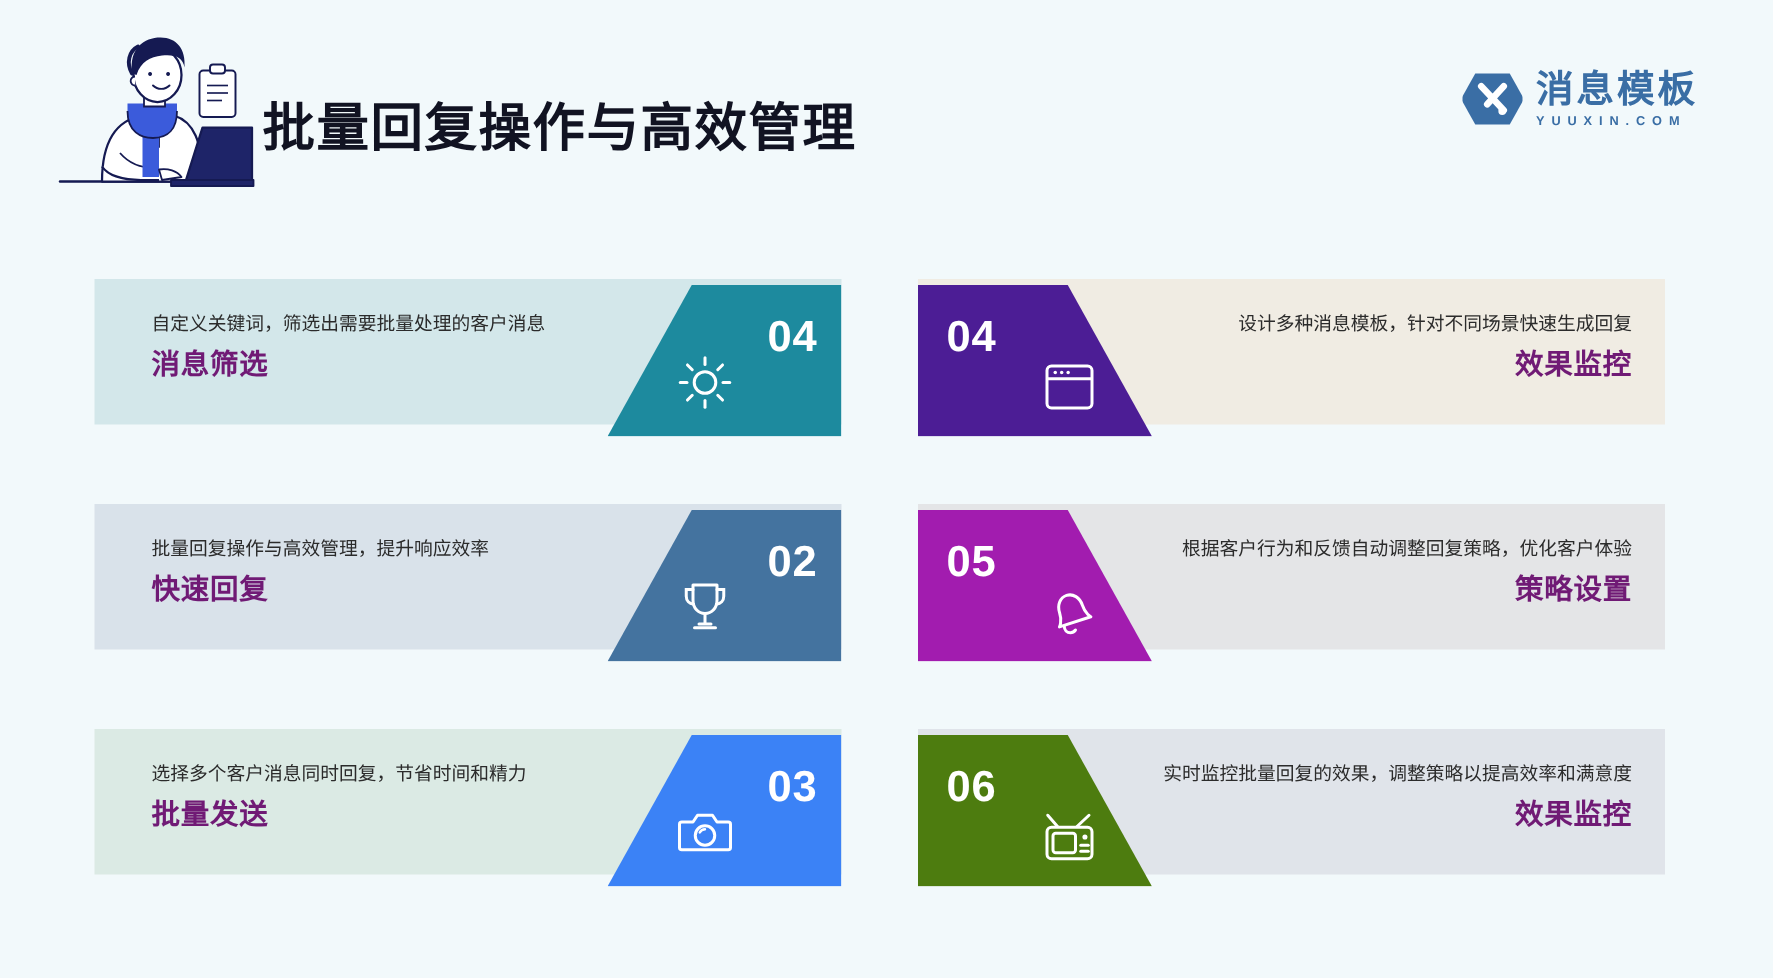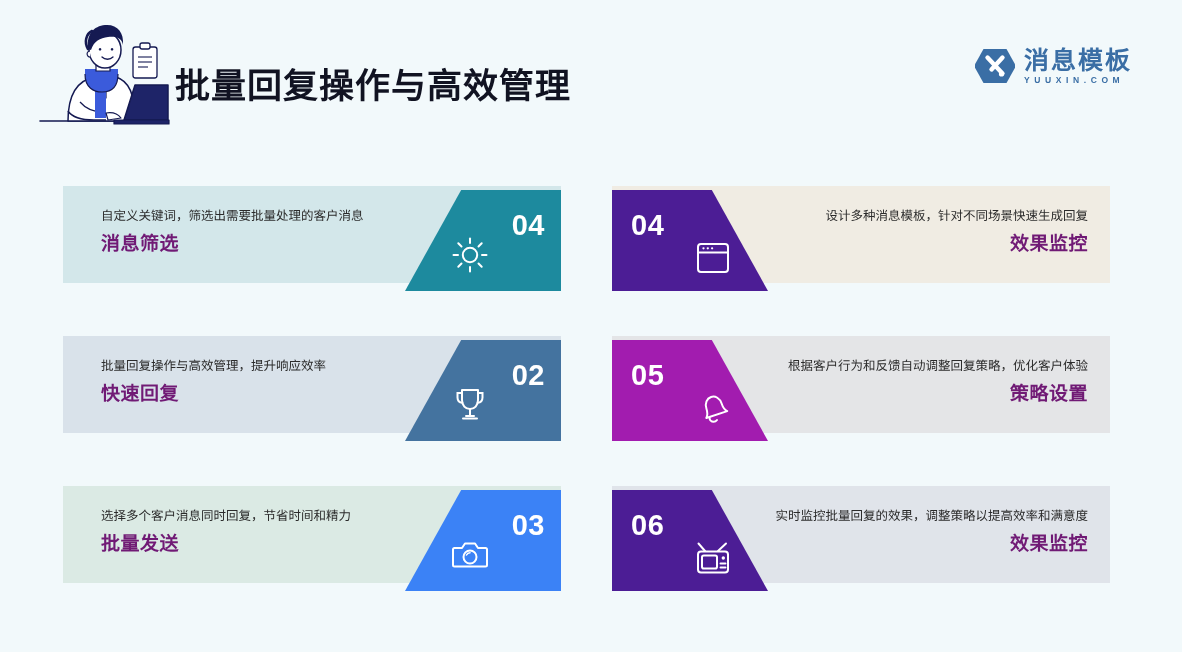--- a/index.html
+++ b/index.html
@@ -310,21 +310,21 @@
       <path d="M15.5 28.5 C15.5 31 17.3 32.8 19.6 32.8 C21 32.8 22.2 32.1 23 31" fill="none" stroke="#fff" stroke-width="2" stroke-linecap="round"></path>
     </svg></div>
         </div>
         <div class="card-text">
           <div class="card-desc">根据客户行为和反馈自动调整回复策略，优化客户体验</div>
           <div class="card-title">策略设置</div>
         </div>
       </div>
       <div class="card right" style="left: 612px; top: 486px;">
         <div class="card-bg" style="background: rgb(224, 228, 234);"></div>
-        <div class="shape" style="background: #4c1d95; clip-path: polygon(0% 0%, 64% 0%, 100% 100%, 0% 100%);">
+        <div class="shape" style="background: #4d7c0f; clip-path: polygon(0% 0%, 64% 0%, 100% 100%, 0% 100%);">
           <div class="shape-num">06</div>
           <div class="shape-icon"><svg viewBox="0 0 38 38" width="38" height="38">
       <path d="M11 12 L4.5 4.5 M24 12 L32 4.5" fill="none" stroke="#fff" stroke-width="2" stroke-linecap="round"></path>
       <rect x="4" y="12.5" width="30" height="21" rx="3" fill="none" stroke="#fff" stroke-width="2"></rect>
       <rect x="8" y="16.5" width="15" height="13" rx="1.8" fill="none" stroke="#fff" stroke-width="2"></rect>
       <circle cx="29.3" cy="19" r="1.7" fill="#fff"></circle>
       <line x1="26.5" y1="24.5" x2="31.5" y2="24.5" stroke="#fff" stroke-width="2" stroke-linecap="round"></line>
       <line x1="26.5" y1="28.5" x2="31.5" y2="28.5" stroke="#fff" stroke-width="2" stroke-linecap="round"></line>
     </svg></div>
         </div>

